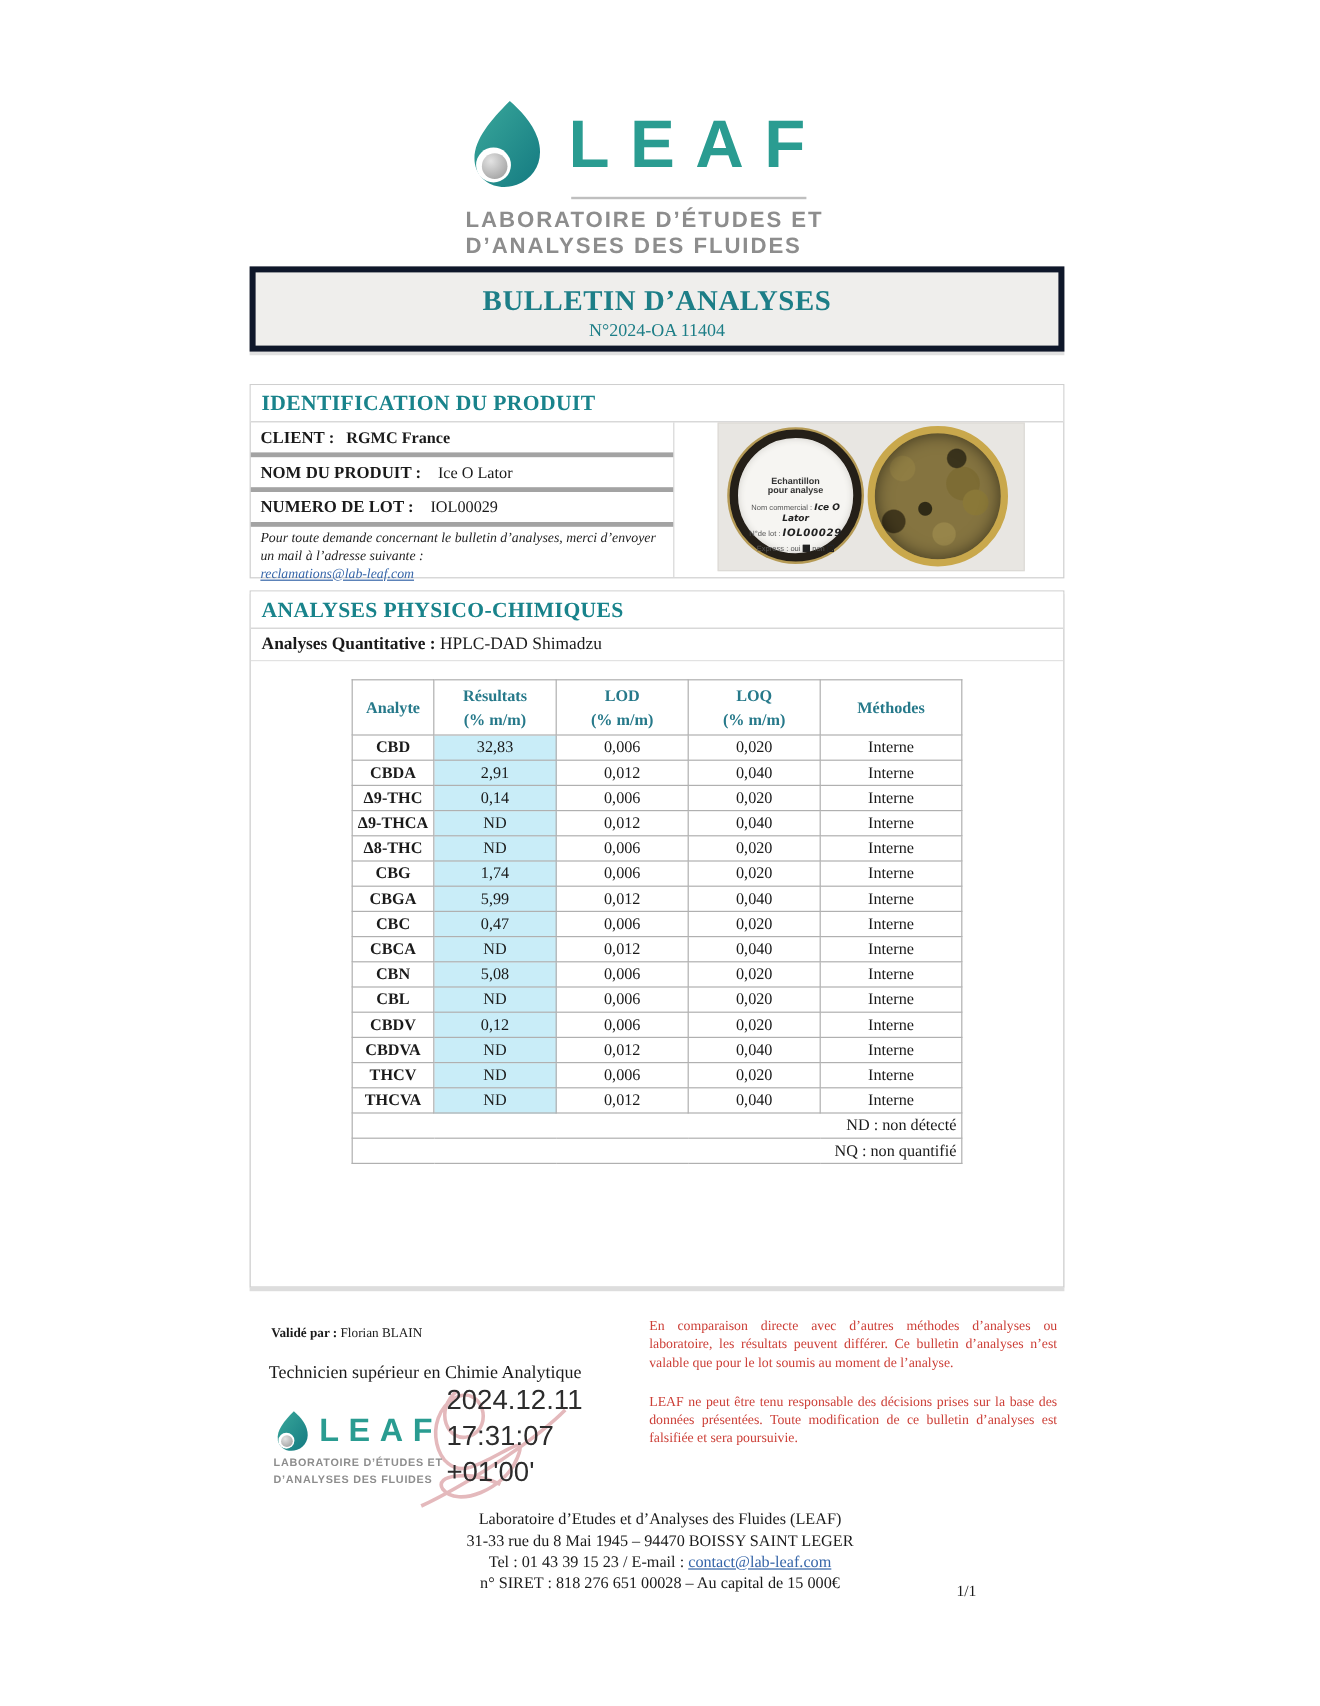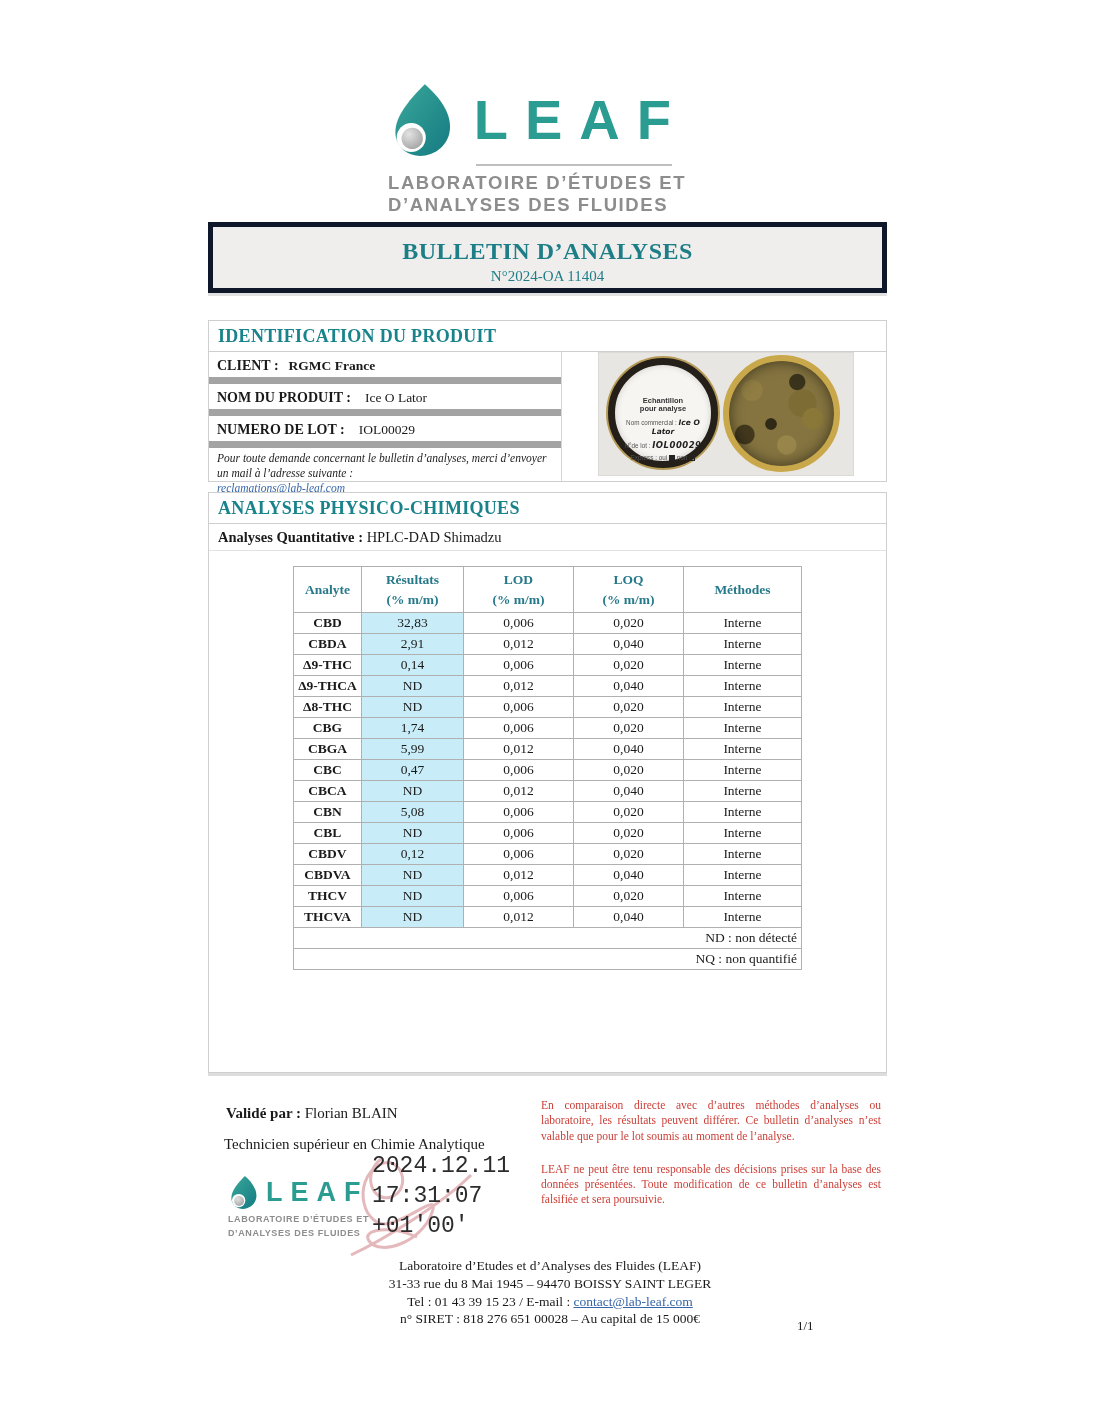--- a/index.html
+++ b/index.html
@@ -39,21 +39,21 @@
     letter-spacing:.3px;
   }
 
   
   .ident-box {
     position:absolute; top:320px; left:208px; width:679px; height:162px;
     border:1px solid #cfcfcf; background:#fff;
   }
   .ident-body { position:relative; height:129px; }
   .ident-left { width:353px; height:100%; border-right:1px solid #d6d6d6; }
-  .ident-row { border-bottom:7px solid #a3a3a3; padding:4px 8px 3px; }
+  .ident-row { border-bottom:4px solid #a3a3a3; padding:4px 8px 3px; }
   .ident-label { font-weight:bold; font-size:14px; }
   .ident-value { font-size:13.5px; margin-left:14px; }
   .ident-row:first-child .ident-value { font-weight:bold; margin-left:10px; }
   .ident-note { padding:3px 8px; font-style:italic; font-size:11.5px; line-height:1.3; color:#222; }
   .ident-note a { color:#3565a8; }
 
   
   .photo {
     position:absolute; left:389px; top:0px; width:256px; height:124px;
     background:#e8e6e2; border:1px solid #dcdad6; overflow:hidden;
@@ -104,39 +104,39 @@
     color:#26798a; font-weight:bold; padding:3px 2px; line-height:1.45; height:46px;
   }
   .analysis-table td { padding:2px 4px; height:16px; }
   .col-analyte { width:68px; } .col-result { width:102px; } .col-lod { width:110px; }
   .col-loq { width:110px; } .col-method { width:118px; }
   td.analyte { font-weight:bold; }
   td.result { background:#c9edf8; }
   td.footnote { text-align:right; padding-left:6px; }
 
   
-  .validated-by { position:absolute; top:1105px; left:226px; font-size:15px;text-align:right; }
+  .validated-by { position:absolute; top:1105px; left:226px; font-size:11px;text-align:right; }
   .validated-by b { font-weight:bold; }
   .validator-title { position:absolute; top:1136px; left:224px; font-size:15px; }
 
   .stamp { position:absolute; top:1150px; left:226px; width:300px; height:110px; }
   .sig-squiggle { position:absolute; left:95px; top:-5px; width:180px; height:120px; }
   .stamp-logo { position:absolute; left:2px; top:25px; width:150px; }
   .stamp-logo-row { display:flex; align-items:flex-start; }
   .leaf-icon-small { width:32px; height:36px; }
   .stamp-word {
     font-family:"Liberation Sans", sans-serif; font-weight:600; font-size:27px;
     letter-spacing:8px; color:#2a9c91; line-height:1; margin:4px 0 0 6px;
   }
   .stamp-sub {
     font-family:"Liberation Sans", sans-serif; font-weight:bold; font-size:9px;
     letter-spacing:.6px; color:#8d8d8d; line-height:1.2; margin-top:3px; white-space:nowrap;
   }
   .stamp-date {
-    position:absolute; left:146px; top:2px; font-family:Liberation Mono, monospace;
+    position:absolute; left:146px; top:2px; font-family:Liberation Sans, sans-serif;
     font-size:23px; color:#2c2c2c; line-height:1.3; white-space:nowrap;
   }
 
   .red-text {
     position:absolute; top:1098px; left:541px; width:340px;
     color:#cc3e36; font-size:11.5px; line-height:1.33; text-align:justify;
   }
   .red-text p + p { margin-top:18px; }
 
   

